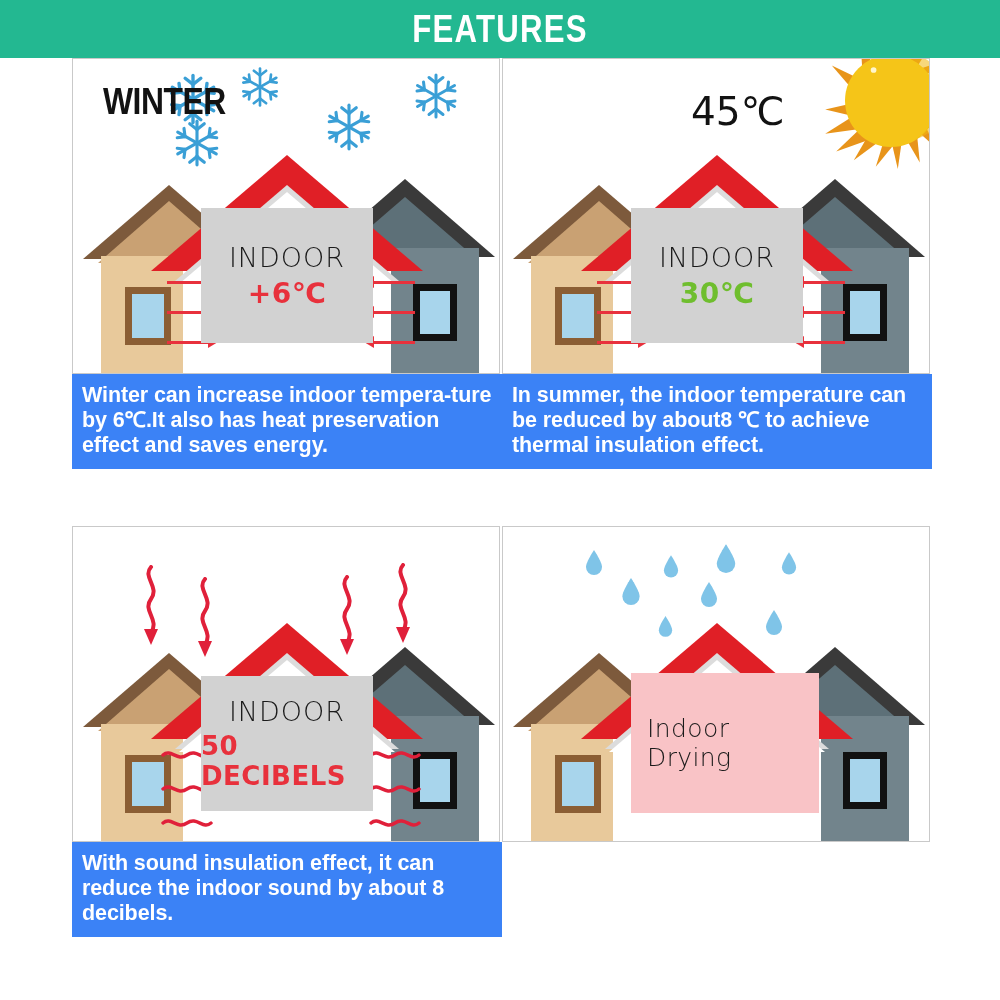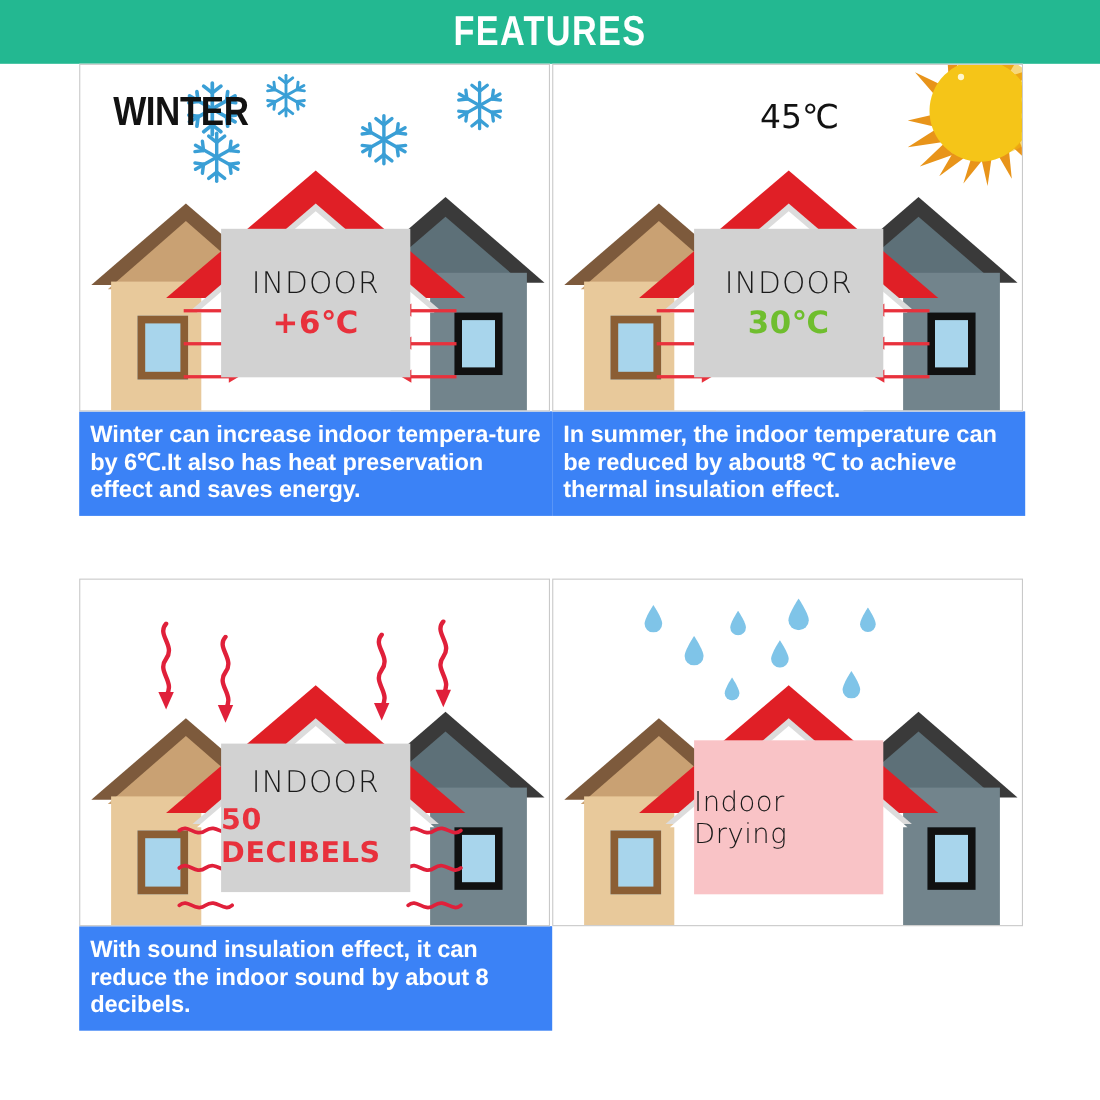--- a/index.html
+++ b/index.html
@@ -113,21 +113,21 @@
     border-left:108px solid transparent;border-right:108px solid transparent;
     border-bottom:92px solid #ffffff;
   }
 
   
   .indoor-box{
     position:absolute;left:128px;bottom:30px;width:172px;height:135px;
     background:#d2d2d2;
     display:flex;flex-direction:column;align-items:center;justify-content:center;
   }
-  .indoor-box.pink{background:#f9c3c6;}
+  .indoor-box.pink{background:#f9c3c6;padding-left:16px;}
   .indoor-label{
     font-size:27px;color:#1a1a1a;letter-spacing:1px;
     font-family:"DejaVu Sans", sans-serif;font-weight:300;
     margin-bottom:4px;
   }
   .indoor-value{
     font-size:28px;font-weight:bold;letter-spacing:0.5px;
     font-family:"DejaVu Sans", sans-serif;
   }
   .v-red{color:#e8313c;}
@@ -139,21 +139,21 @@
   }
 
   
   .season-label{
     position:absolute;font-weight:bold;color:#121212;
     font-family:"Liberation Sans", sans-serif;
   }
   .winter-label{left:30px;top:22px;font-size:37px;transform:scaleX(0.86);transform-origin:left top;letter-spacing:-0.5px;}
   .summer-label{left:28px;top:22px;font-size:33px;letter-spacing:0px;}
   .temp-outer{
-    position:absolute;left:188px;top:30px;font-size:30px;color:#121212;
+    position:absolute;left:188px;top:30px;font-size:39px;color:#121212;
     font-family:"DejaVu Sans", sans-serif;
   }
   .temp-roof{
     position:absolute;left:172px;top:146px;font-size:26px;color:#121212;
     font-family:"DejaVu Sans", sans-serif;
     text-align:center;
   }
   .decibel-top{
     position:absolute;left:0;right:0;top:14px;text-align:center;
     font-size:29px;color:#121212;letter-spacing:0.5px;

